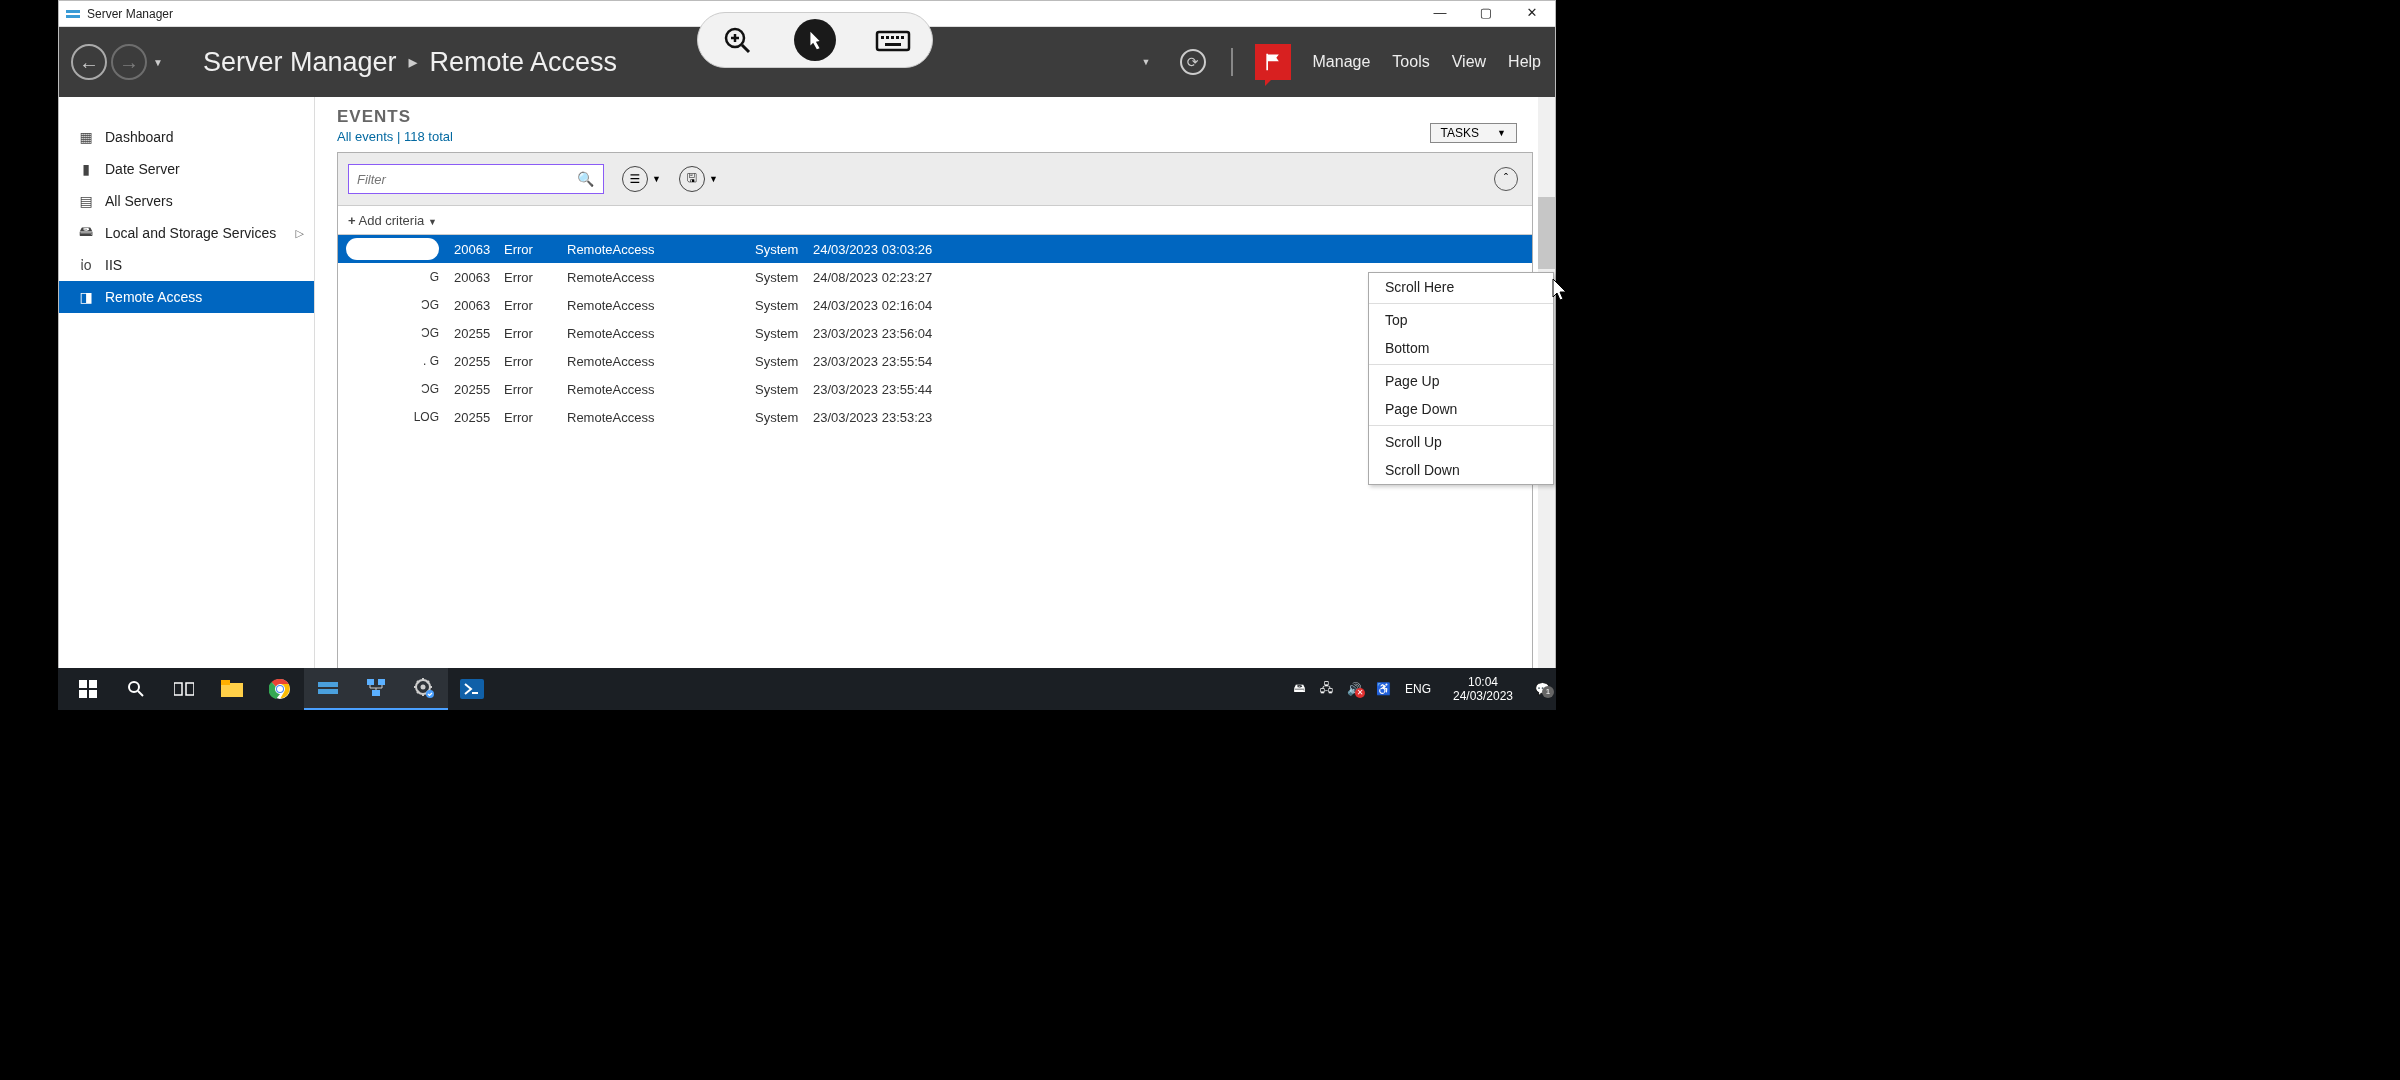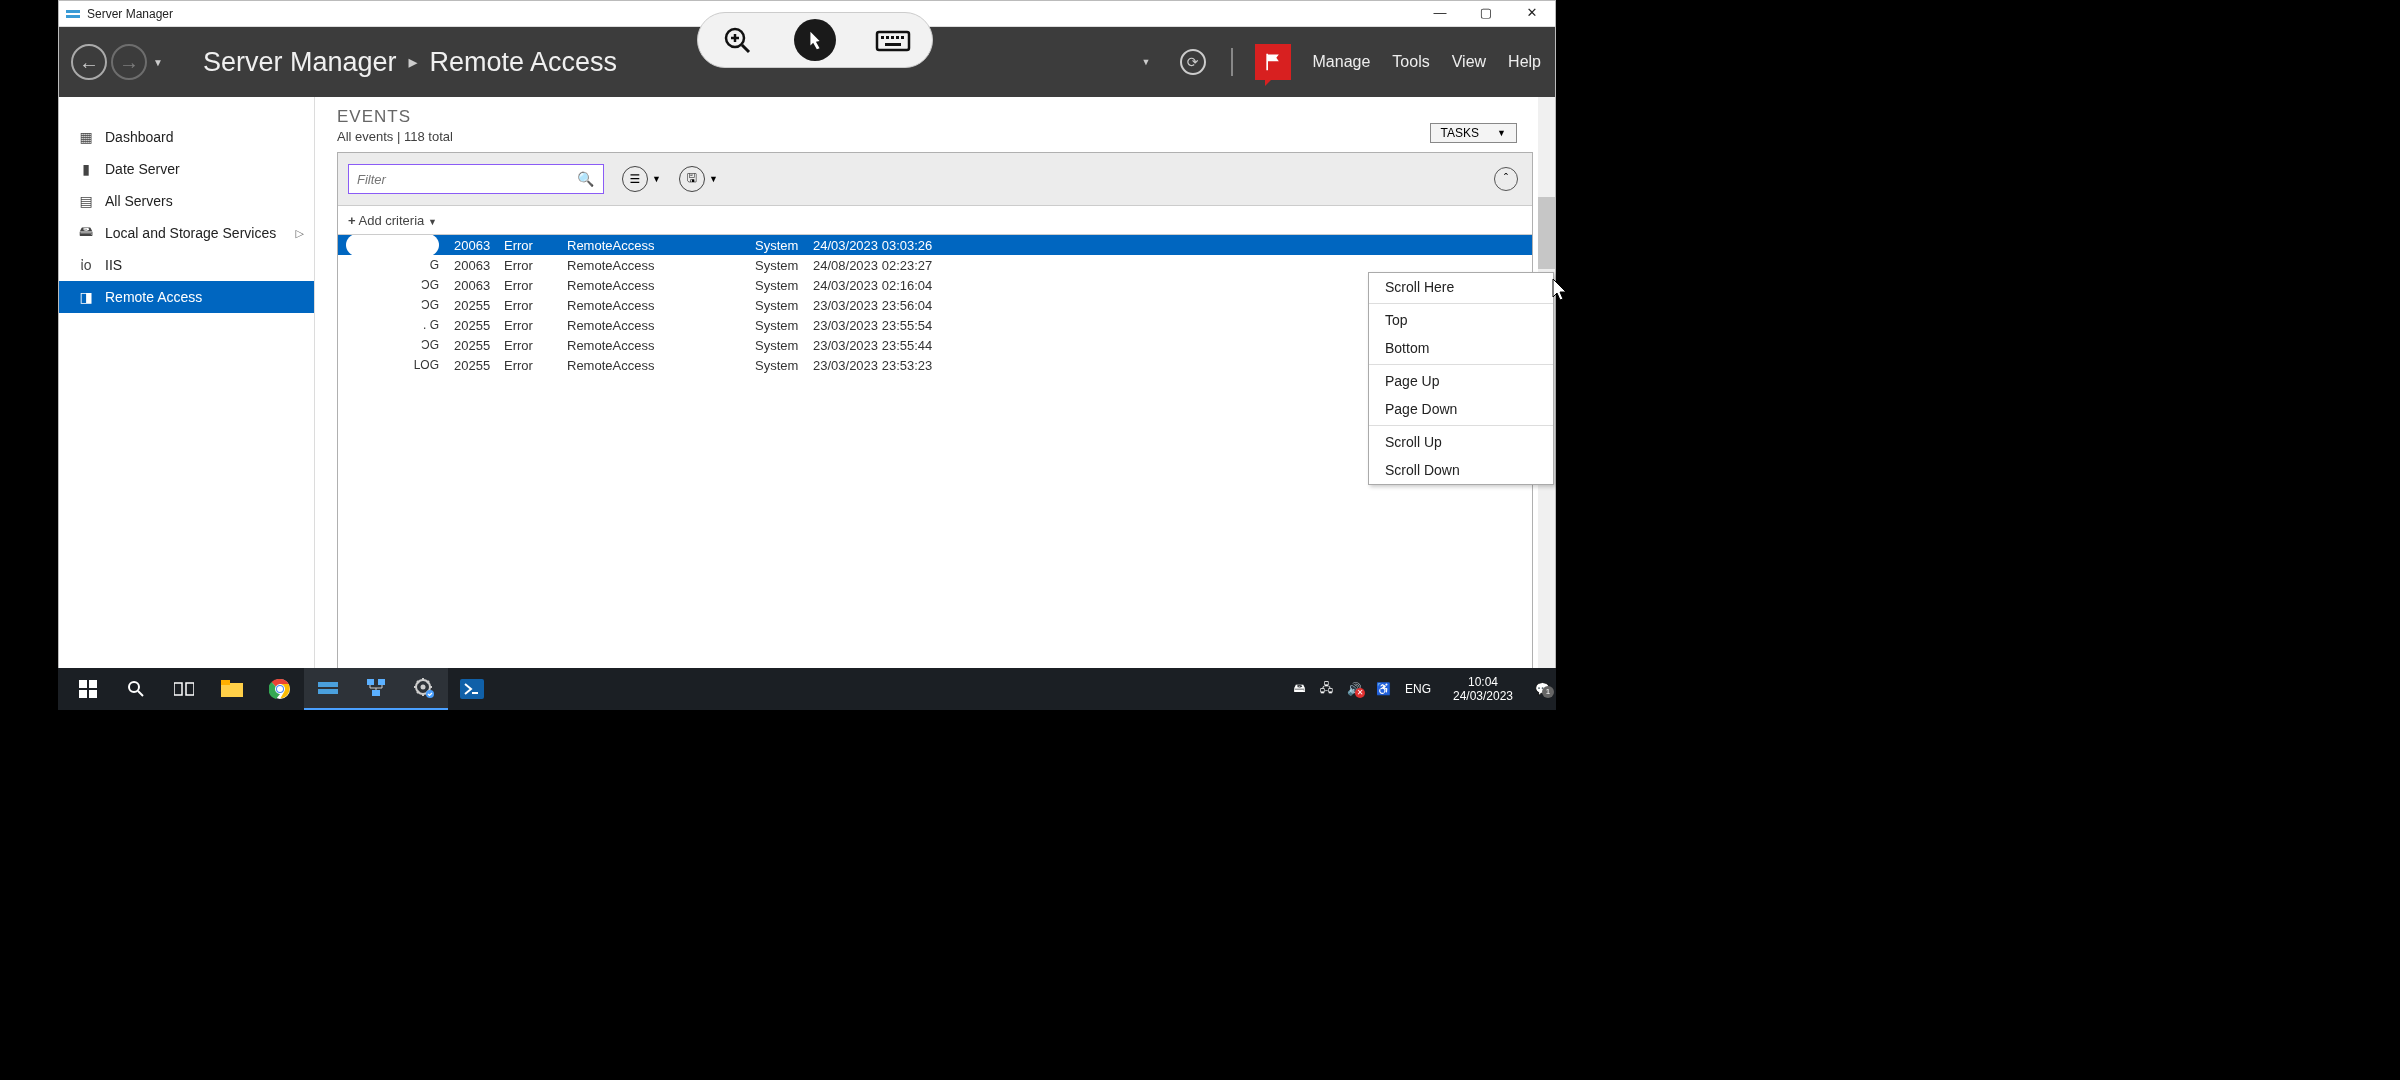--- a/index.html
+++ b/index.html
@@ -35,22 +35,22 @@
 
 .body { display:flex; height:calc(100% - 96px); }
 .sidebar { width:256px; border-right:1px solid #dcdcdc; padding-top:24px; }
 .side-item { height:32px; display:flex; align-items:center; gap:10px; padding-left:18px; font-size:14px; color:#222; }
 .side-item .sic{width:18px;height:18px;display:flex;align-items:center;justify-content:center;color:#444;}
 .side-item.active { background:#0066c0; color:#fff; }
 .side-item.active .sic{color:#fff;}
 .side-item .chev{margin-left:auto;margin-right:10px;font-size:11px;color:#666;}
 
 .content { flex:1; padding:10px 22px 0 22px; display:flex; flex-direction:column; position:relative;}
-.sec-title { font-size:17px; font-weight:400; color:#666; letter-spacing:1px;}
-.sec-sub { font-size:13px; color:#404040; margin-top:2px;}
+.sec-title { font-size:17px; font-weight:700; color:#666; letter-spacing:1px;}
+.sec-sub { font-size:13px; color:#0369a1; margin-top:2px;}
 .tasks-btn { position:absolute; right:38px; top:26px; border:1px solid #888; background:#f4f4f4; padding:2px 10px; font-size:12px; display:flex; align-items:center; gap:18px;}
 .tasks-btn .dd{font-size:9px;}
 
 .panel{ border:1px solid #b0b0b0; margin-top:8px; background:#ececec; flex:1; display:flex; flex-direction:column; min-height:0;}
 .panel-toolbar{ height:52px; display:flex; align-items:center; padding:0 10px; gap:18px;}
 .filter-box{ width:256px; height:30px; background:#fff; border:1px solid #8b5cf6; display:flex; align-items:center; padding:0 8px;}
 .filter-box input{ border:none; outline:none; flex:1; font-style:italic; color:#888; font-size:13px;}
 .filter-box .mag{font-size:14px;color:#333;}
 .tool-circ{width:26px;height:26px;border:1.5px solid #444;border-radius:50%;display:flex;align-items:center;justify-content:center;font-size:12px;}
 .tool-dd{font-size:9px;margin-left:4px;}
@@ -63,21 +63,21 @@
 .ghead .cell,.grow .cell{border-right:1px solid #e6e6e6;padding:0 8px;height:100%;display:flex;align-items:center;}
 .c-name{width:108px;}
 .c-id{width:50px;}
 .c-sev{width:63px;}
 .c-src{width:188px;}
 .c-log{width:58px;}
 .c-date{width:140px;}
 .ghead .c-date{position:relative;}
 .ghead .c-date::before{content:"▾";position:absolute;top:-9px;left:58px;font-size:9px;color:#0066c0;}
 .gbody{flex:1;overflow:hidden;}
-.grow{display:flex;height:20px;font-size:13px;color:#333;align-items:center;}
+.grow{display:flex;height:28px;font-size:13px;color:#333;align-items:center;}
 .grow.sel{background:#0066c0;color:#fff;}
 .grow .cell{border-right:1px solid transparent;}
 .redact{background:#fff;border-radius:14px;width:96px;height:22px;}
 .grow.sel .redact{background:#fff;}
 .grow .c-name{font-size:12px;color:#333;justify-content:flex-end;padding-right:6px;}
 .grow.sel .c-name{color:#fff;}
 .detail{height:140px;padding:8px 10px;font-size:13px;color:#222;background:#fff;}
 .mini-scroll{position:absolute;right:4px;bottom:4px;font-size:10px;color:#666;border:1px solid #aaa;width:16px;height:16px;line-height:14px;text-align:center;}
 
 

